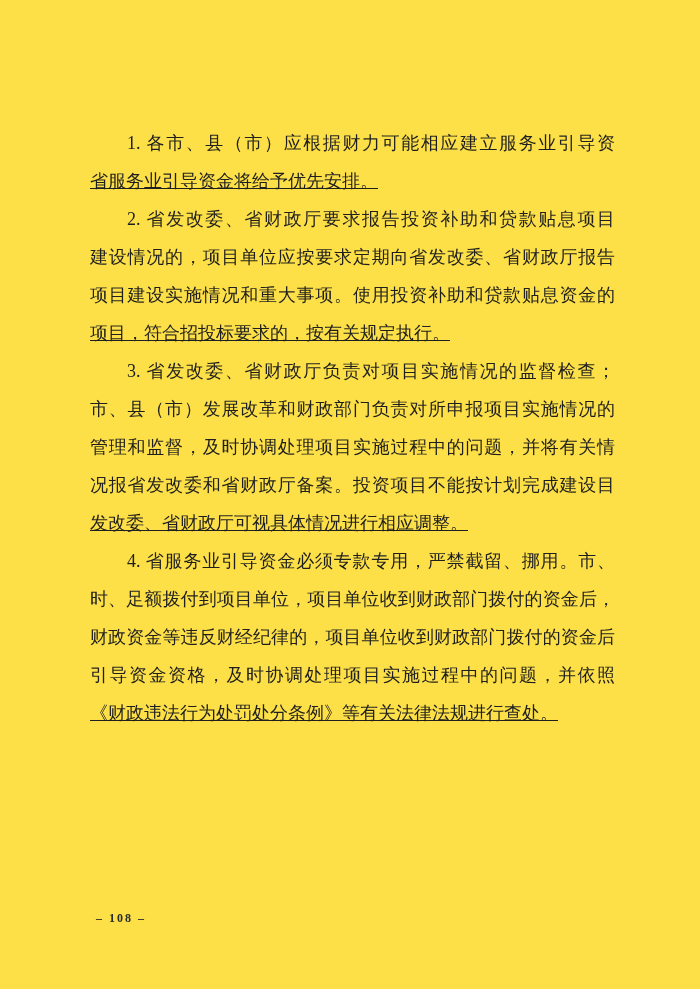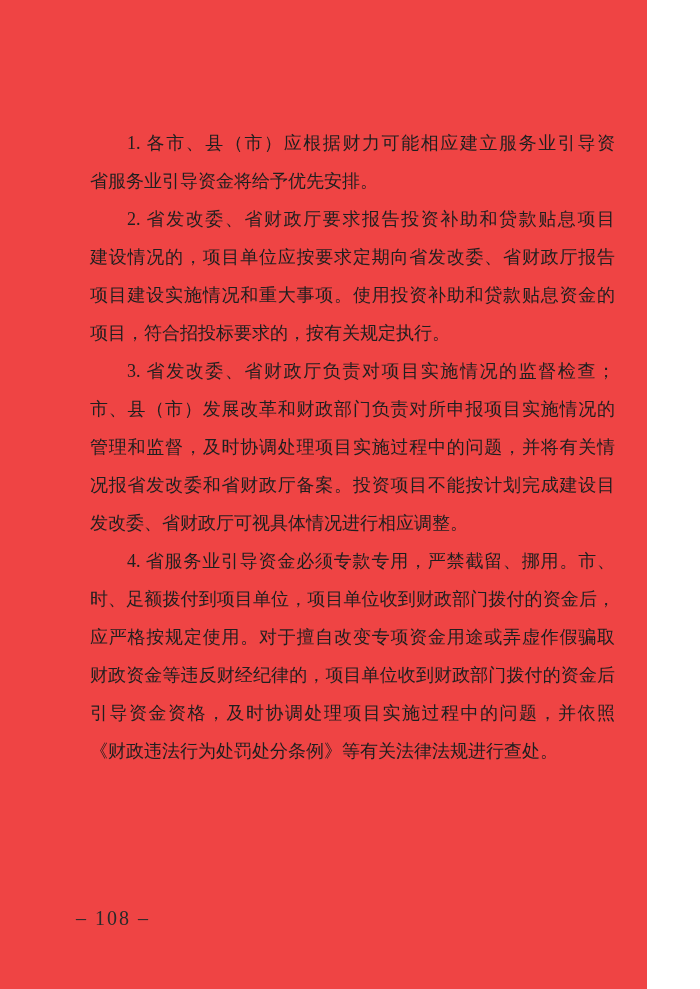--- a/index.html
+++ b/index.html
@@ -6,23 +6,23 @@
   * { margin: 0; padding: 0; box-sizing: border-box; }
   html, body {
     width: 700px;
     height: 989px;
     background: #ffffff;
     overflow: hidden;
     font-family: "Liberation Serif", "DejaVu Serif", serif;
   }
   .page {
     position: relative;
-    width: 647px;
+    width: 700px;
     height: 989px;
-    background: #ef4444;
+    background: #fde047;
     color: #1f1f1f;
   }
   .doc-body {
     position: absolute;
     left: 90px;
     top: 124px;
     width: 525px;
   }
   .para { display: block; }
   .line {
@@ -35,30 +35,32 @@
     text-align-last: justify;
     white-space: nowrap;
     overflow: visible;
   }
   .line.first {
     padding-left: 37px; 
   }
   .line.end {
     text-align: left;
     text-align-last: left;
+    text-decoration: underline;
   }
   .footer {
     position: absolute;
-    left: 76px;
+    left: 96px;
     top: 903px;
     height: 30px;
     line-height: 30px;
-    font-size: 20px;
+    font-size: 12px;
     color: #2a2a2a;
     letter-spacing: 2px;
+    font-weight: bold;
   }
 </style>
 </head>
 <body>
 
 <div class="page">
 
   <main class="doc-body">
 
     <section class="para">
@@ -77,21 +79,20 @@
       <div class="line first">3. 省发改委、省财政厅负责对项目实施情况的监督检查；</div>
       <div class="line">市、县（市）发展改革和财政部门负责对所申报项目实施情况的</div>
       <div class="line">管理和监督，及时协调处理项目实施过程中的问题，并将有关情</div>
       <div class="line">况报省发改委和省财政厅备案。投资项目不能按计划完成建设目</div>
       <div class="line end">发改委、省财政厅可视具体情况进行相应调整。</div>
     </section>
 
     <section class="para">
       <div class="line first">4. 省服务业引导资金必须专款专用，严禁截留、挪用。市、</div>
       <div class="line">时、足额拨付到项目单位，项目单位收到财政部门拨付的资金后，</div>
-      <div class="line">应严格按规定使用。对于擅自改变专项资金用途或弄虚作假骗取</div>
       <div class="line">财政资金等违反财经纪律的，项目单位收到财政部门拨付的资金后</div>
       <div class="line">引导资金资格，及时协调处理项目实施过程中的问题，并依照</div>
       <div class="line end">《财政违法行为处罚处分条例》等有关法律法规进行查处。</div>
     </section>
 
   </main>
 
   <footer class="footer">
     <span>– 108 –</span>
   </footer>

